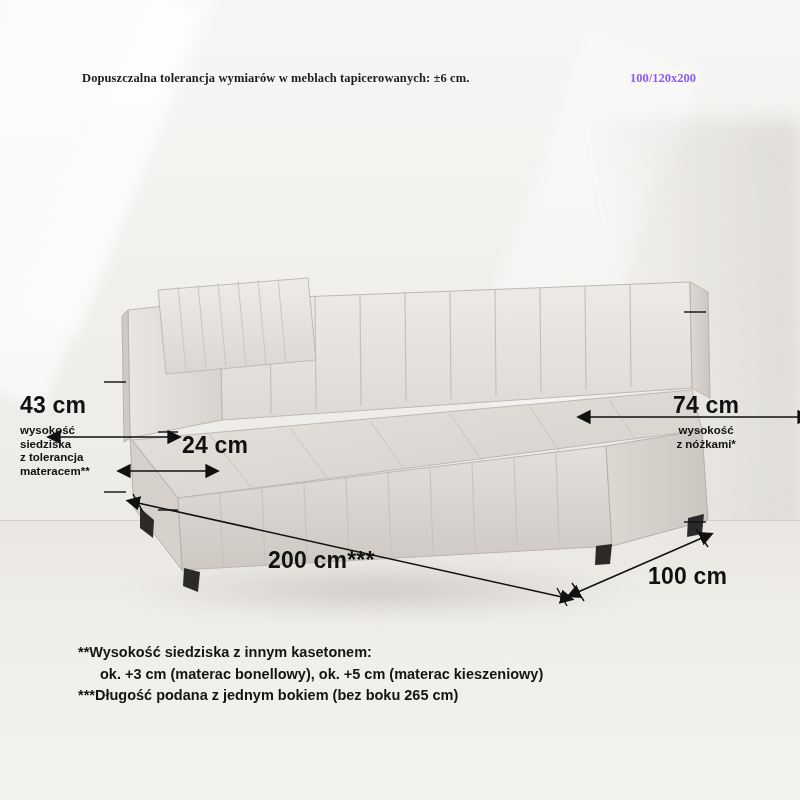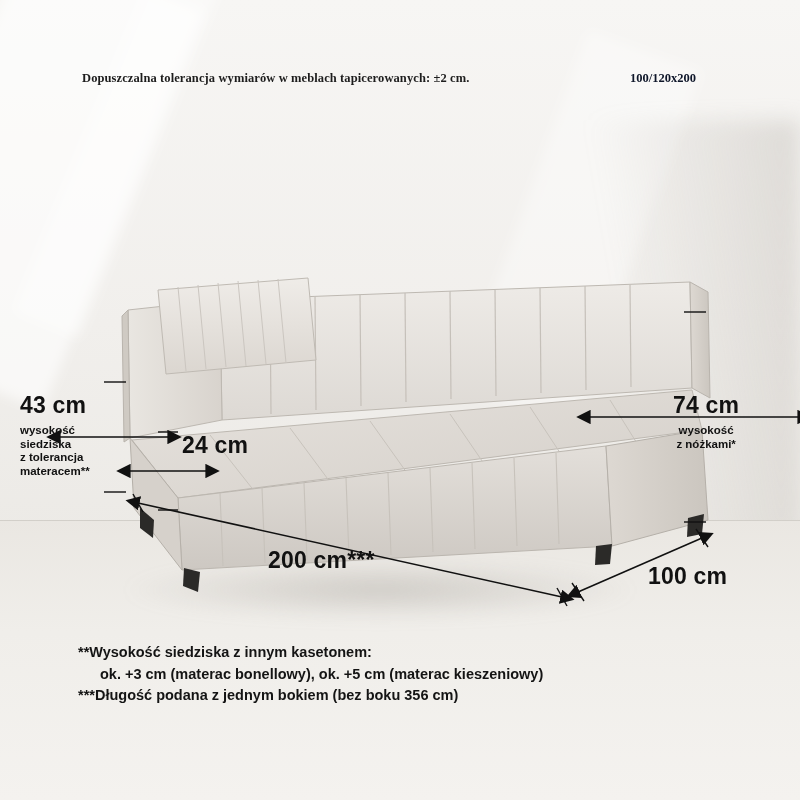--- a/index.html
+++ b/index.html
@@ -96,21 +96,21 @@
     color: #1d1d1d;
     letter-spacing: 0.1px;
     white-space: nowrap;
   }
   .sku {
     position: absolute;
     left: 630px; top: 71px;
     font-family: "Liberation Serif", serif;
     font-weight: bold;
     font-size: 12.5px;
-    color: #0f172a;
+    color: #8b5cf6;
     white-space: nowrap;
   }
 
   .dim {
     position: absolute;
     color: #111111;
     white-space: nowrap;
   }
   .dim .big {
     font-weight: bold;
@@ -291,21 +291,21 @@
 
     <line x1="138" y1="503" x2="562" y2="597" stroke="#111" stroke-width="1.6" marker-start="url(#arrowStart)" marker-end="url(#arrowEnd)"></line>
     <line x1="133" y1="494" x2="143" y2="512" stroke="#111" stroke-width="1.4"></line>
     <line x1="557" y1="588" x2="567" y2="606" stroke="#111" stroke-width="1.4"></line>
 
     <line x1="578" y1="592" x2="702" y2="538" stroke="#111" stroke-width="1.6" marker-start="url(#arrowStart)" marker-end="url(#arrowEnd)"></line>
     <line x1="572" y1="583" x2="584" y2="601" stroke="#111" stroke-width="1.4"></line>
     <line x1="696" y1="529" x2="708" y2="547" stroke="#111" stroke-width="1.4"></line>
   </svg>
 
-  <div class="tolerance">Dopuszczalna tolerancja wymiarów w meblach tapicerowanych: ±2 cm.</div>
+  <div class="tolerance">Dopuszczalna tolerancja wymiarów w meblach tapicerowanych: ±6 cm.</div>
   <div class="sku">100/120x200</div>
 
   <div class="dim dim-43">
     <span class="big">43 cm</span>
     <span class="sub">
       <span>wysokość</span><br>
       <span>siedziska</span><br>
       <span>z tolerancja</span><br>
       <span>materacem**</span>
     </span>
@@ -327,16 +327,16 @@
     <span class="big">200 cm***</span>
   </div>
 
   <div class="dim dim-100">
     <span class="big">100 cm</span>
   </div>
 
   <div class="notes">
     <div>**Wysokość siedziska z innym kasetonem:</div>
     <div class="indent">ok. +3 cm (materac bonellowy), ok. +5 cm (materac kieszeniowy)</div>
-    <div>***Długość podana z jednym bokiem (bez boku 356 cm)</div>
+    <div>***Długość podana z jednym bokiem (bez boku 265 cm)</div>
   </div>
 
 </div>
 
 </body></html>

